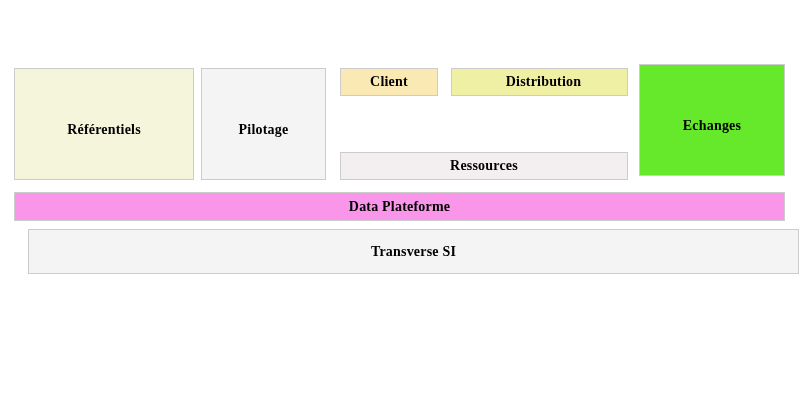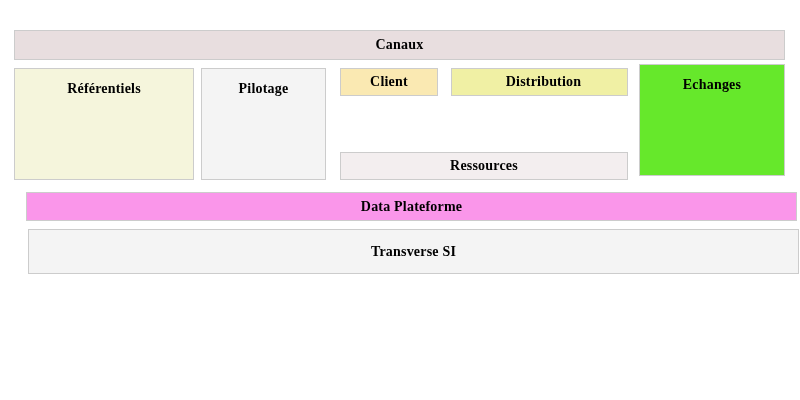--- a/index.html
+++ b/index.html
@@ -35,21 +35,21 @@
     white-space: nowrap;
   }
 
   
   .band {
     align-items: center;
   }
 
   
   .pillar {
-    align-items: flex-start;
+    align-items: center;
     padding-top: 12px;
   }
 
   
   #canaux {
     left: 14px;
     top: 30px;
     width: 771px;
     height: 30px;
   }
@@ -106,41 +106,37 @@
     width: 146px;
     height: 112px;
   }
 
   
   #dataplateforme {
     left: 14px;
     top: 192px;
     width: 771px;
     height: 29px;
-    margin-left: 12px;
   }
   #transversesi {
     left: 28px;
     top: 229px;
     width: 771px;
     height: 45px;
   }
 
   .label {
     pointer-events: none;
   }
 </style>
 </head>
 <body style="background-color: rgb(255, 255, 255);">
 
 <div id="canvas" style="background-color: rgb(255, 255, 255);">
 
-  <div class="block band" id="canaux" style="background-color: rgb(232, 222, 223); border-color: rgb(204, 204, 204); color: rgb(0, 0, 0);">
-    <span class="label">Canaux</span>
-  </div>
 
   <div class="block pillar" id="referentiels" style="background-color: rgb(245, 245, 220); border-color: rgb(204, 204, 204); color: rgb(0, 0, 0);">
     <span class="label">Référentiels</span>
   </div>
 
   <div class="block pillar" id="pilotage" style="background-color: rgb(244, 244, 244); border-color: rgb(204, 204, 204); color: rgb(0, 0, 0);">
     <span class="label">Pilotage</span>
   </div>
 
   <div id="midcol">

